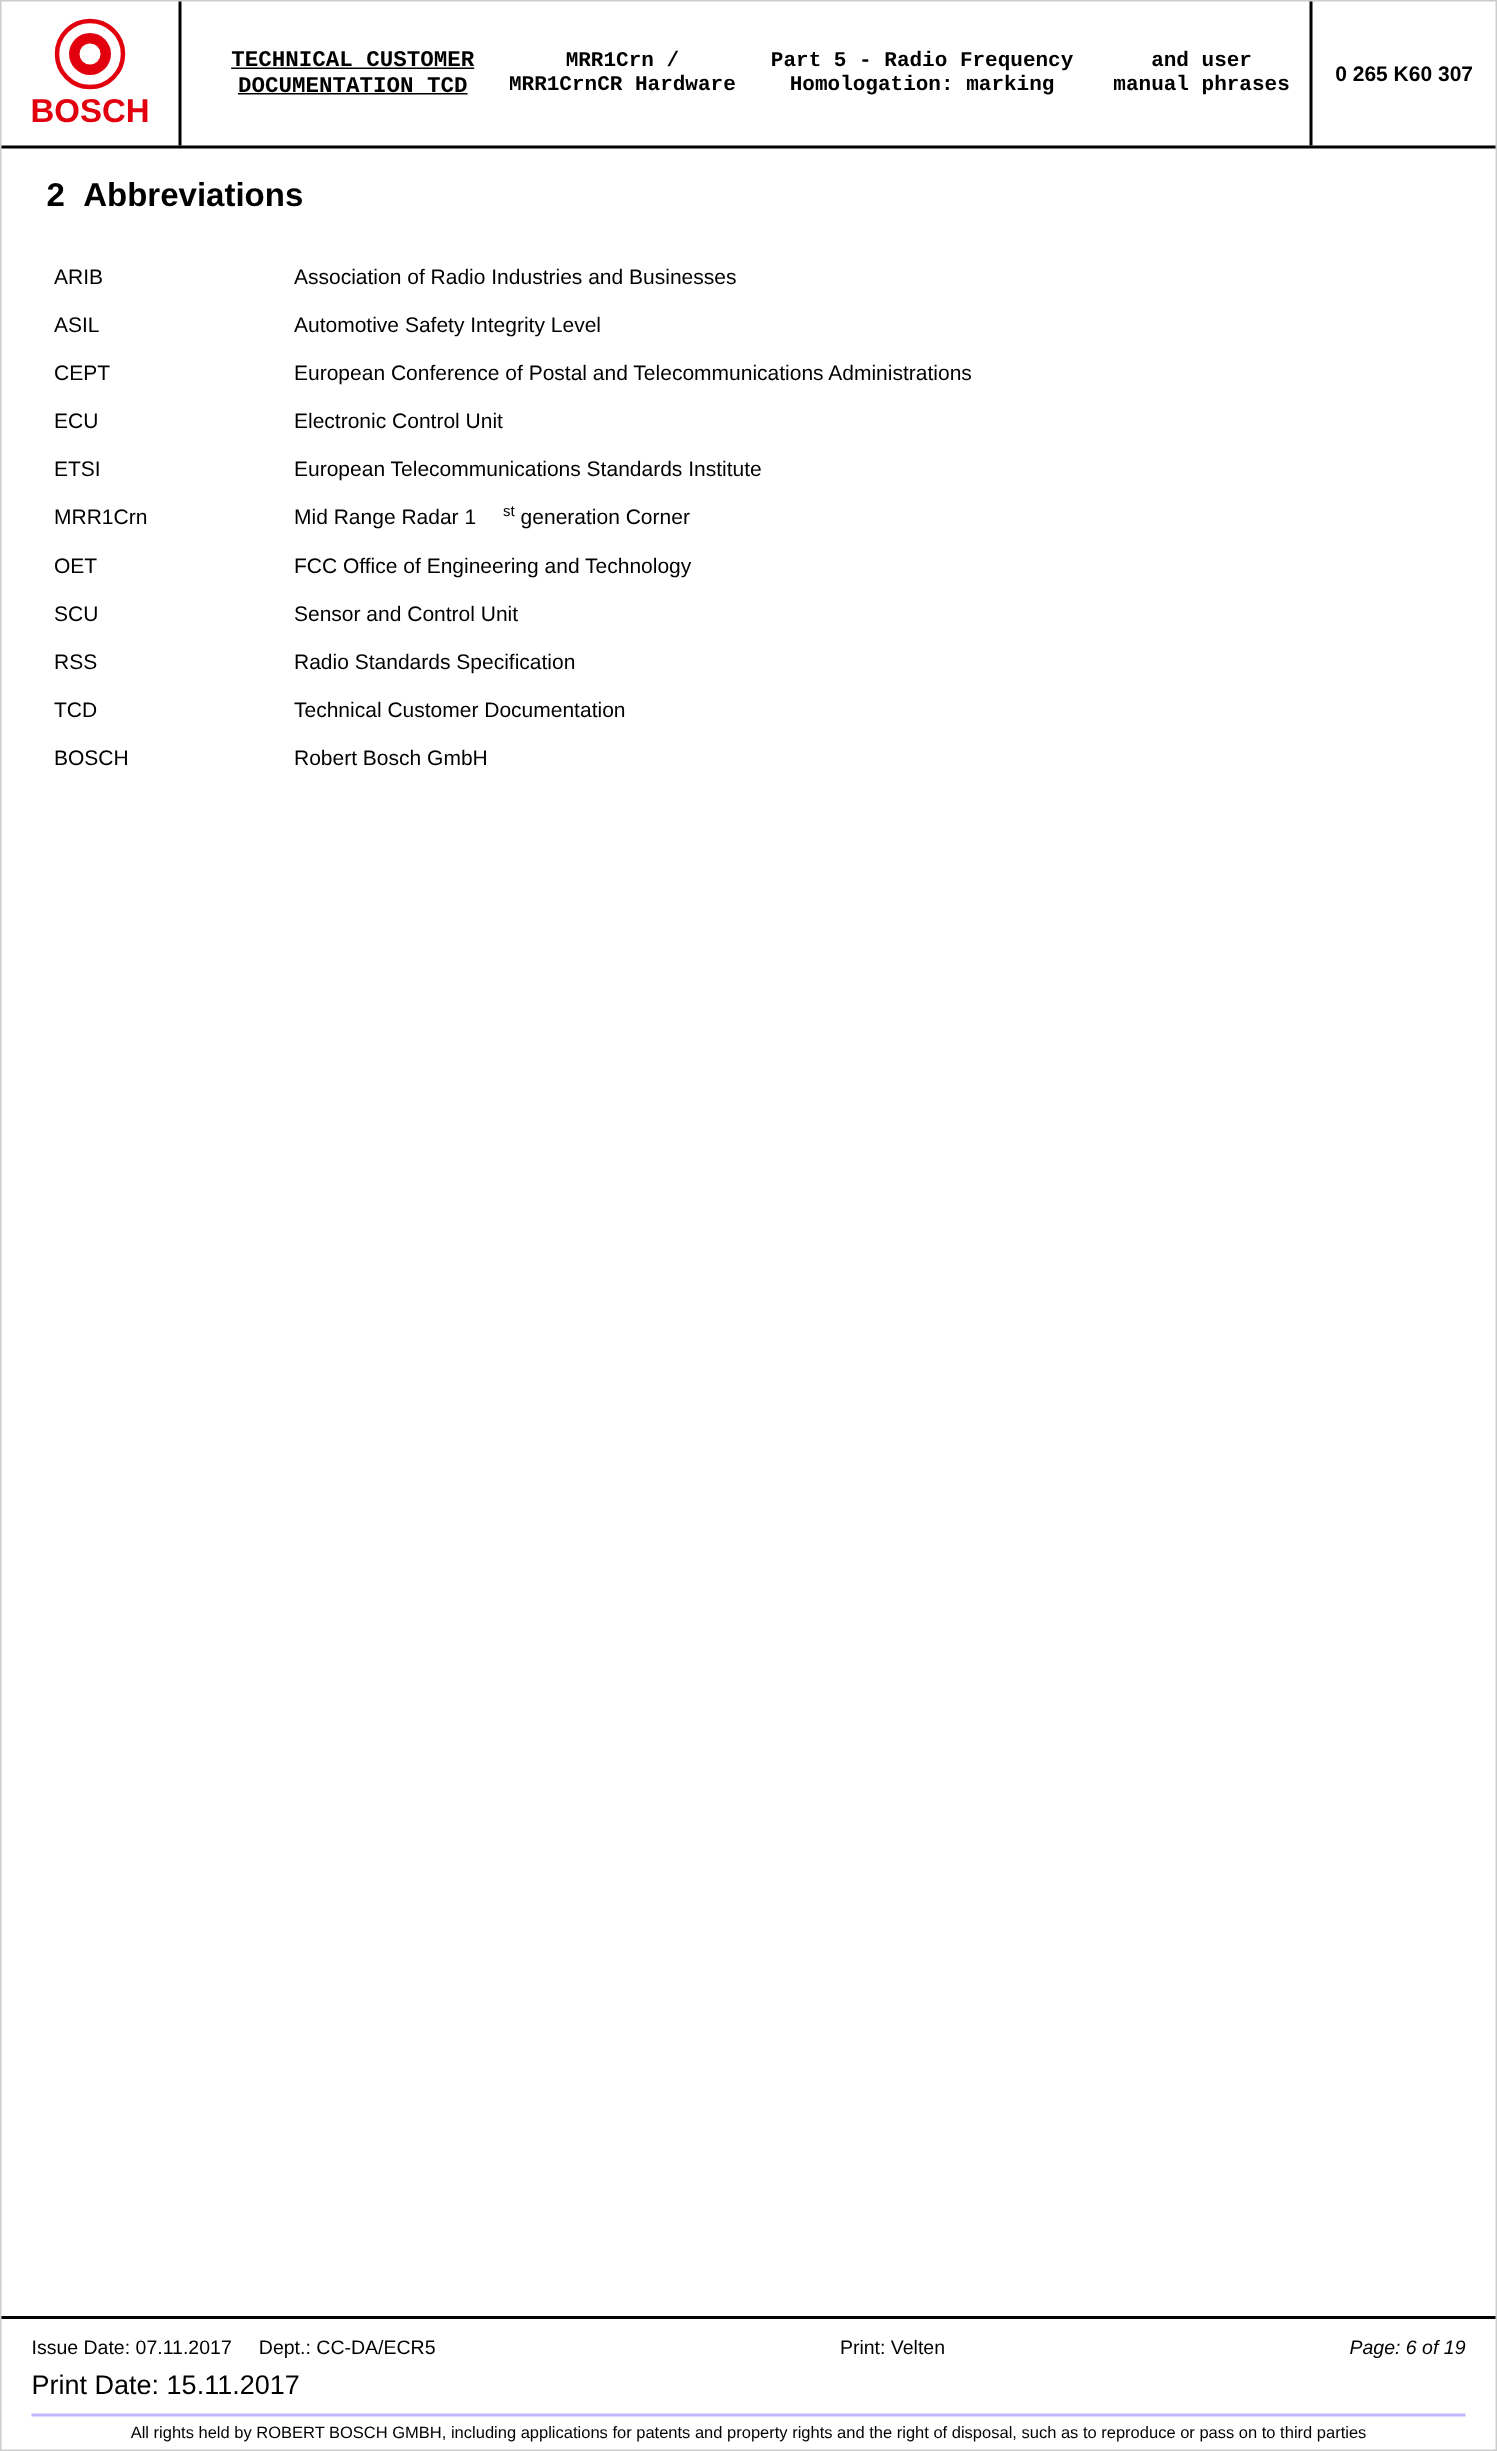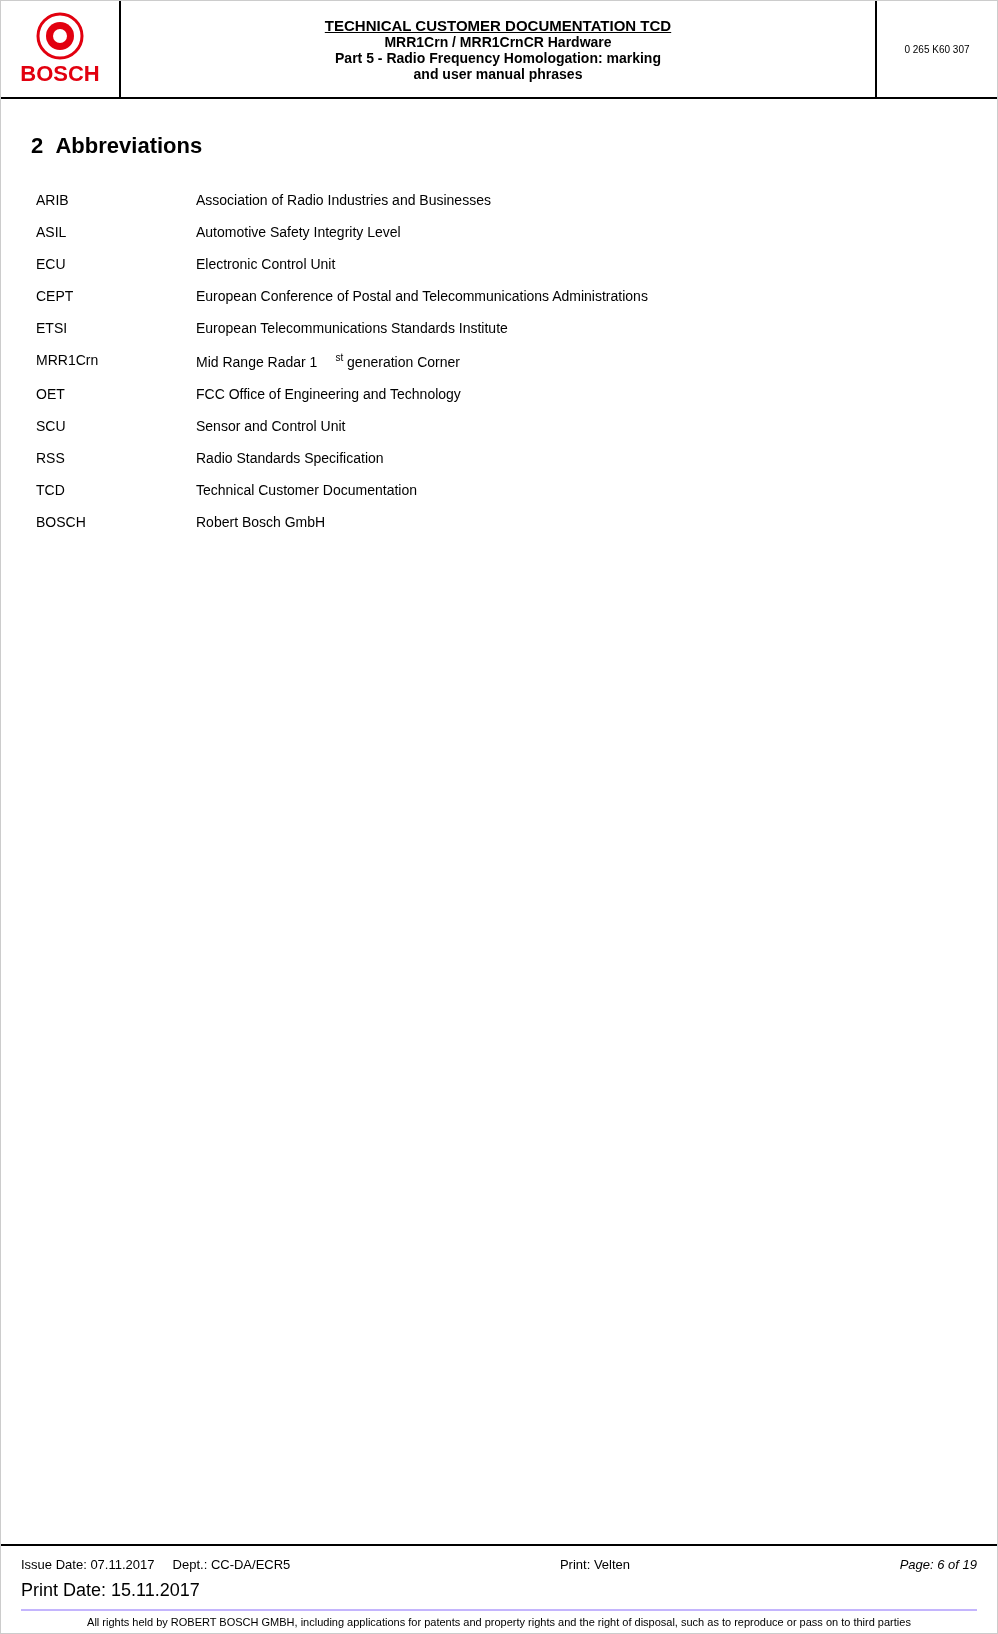--- a/index.html
+++ b/index.html
@@ -56,53 +56,54 @@
     .bosch-text {
       color: #e2000f;
       font-size: 22px;
       font-weight: bold;
       font-family: Arial, sans-serif;
     }
 
     .header-title {
       flex: 1;
       display: flex;
-      flex-direction: column;
+      flex-direction: row;
       align-items: center;
       justify-content: center;
       padding: 8px 10px;
       border-right: 2px solid #000;
       text-align: center;
+      font-family: Liberation Mono, monospace;
     }
 
     .header-title .main-title {
       font-size: 15px;
       font-weight: bold;
       text-decoration: underline;
     }
 
     .header-title .sub-title {
       font-size: 14px;
       font-weight: bold;
     }
 
     .header-doc-number {
       display: flex;
       align-items: center;
       justify-content: center;
       padding: 10px 15px;
       min-width: 120px;
-      font-size: 10px;
-      font-weight: normal;
+      font-size: 14px;
+      font-weight: bold;
     }
 
     
     .main-content {
       flex: 1;
-      padding: 24px 30px;
+      padding: 8px 30px;
     }
 
     .section-title {
       font-size: 22px;
       font-weight: bold;
       margin-bottom: 25px;
       margin-top: 10px;
     }
 
     .abbreviations-table {
@@ -210,26 +211,26 @@
       <tbody id="abbr-tbody">
       <tr>
             <td>ARIB</td>
             <td>Association of Radio Industries and Businesses</td>
           </tr>
           <tr>
             <td>ASIL</td>
             <td>Automotive Safety Integrity Level</td>
           </tr>
           <tr>
+            <td>CEPT</td>
+            <td>European Conference of Postal and Telecommunications Administrations</td>
+          </tr>
+          <tr>
             <td>ECU</td>
             <td>Electronic Control Unit</td>
-          </tr>
-          <tr>
-            <td>CEPT</td>
-            <td>European Conference of Postal and Telecommunications Administrations</td>
           </tr>
           <tr>
             <td>ETSI</td>
             <td>European Telecommunications Standards Institute</td>
           </tr>
           <tr>
             <td>MRR1Crn</td>
             <td>Mid Range Radar 1<sup>st</sup> generation Corner</td>
           </tr>
           <tr>

